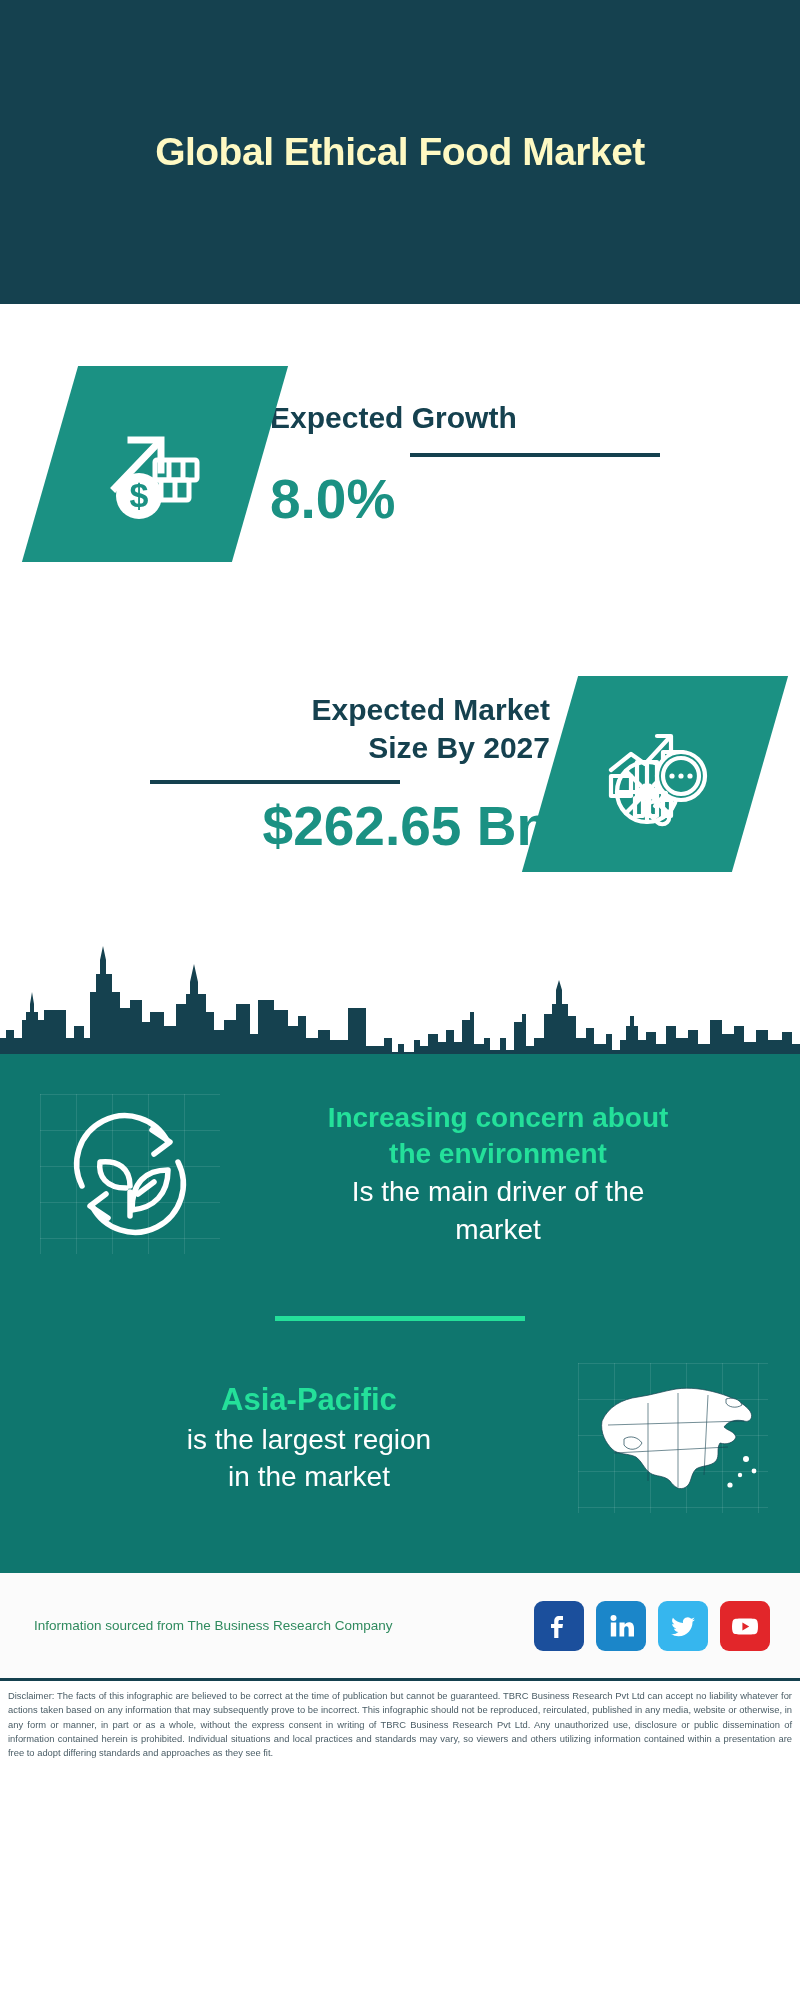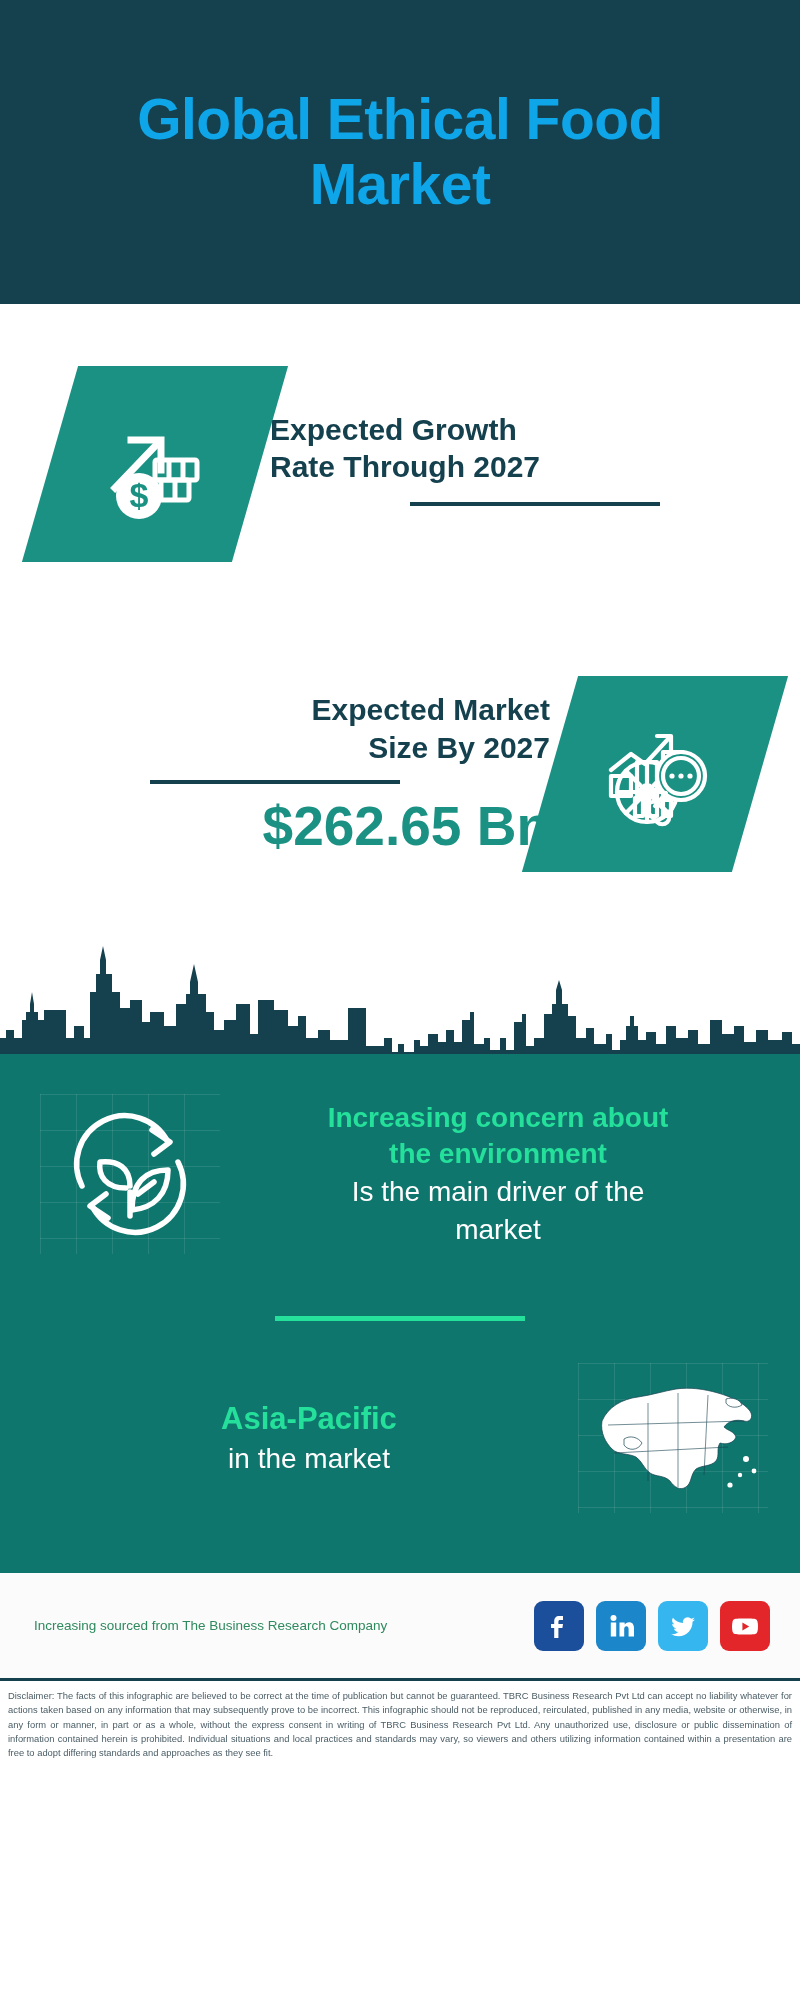--- a/index.html
+++ b/index.html
@@ -18,22 +18,22 @@
   .header {
     background:#15414f;
     height:304px;
     width:800px;
     display:flex;
     align-items:center;
     justify-content:center;
     padding:0 60px;
   }
   .header-title {
-    color:#0ea5e9;
-    font-size:57px;
+    color:#fef9c3;
+    font-size:39px;
     font-weight:bold;
     line-height:1.14;
     text-align:center;
     letter-spacing:-0.5px;
   }
 
   
   .stat1 {
     height:320px;
     display:flex;
@@ -178,22 +178,22 @@
             <line x1="66" y1="76" x2="66" y2="96"></line>
             <line x1="80" y1="76" x2="80" y2="96"></line>
           </g>
           <circle cx="44" cy="92" r="23" fill="#ffffff"></circle>
           <text x="44" y="103" font-family="'Liberation Sans', sans-serif" font-size="34" font-weight="bold" fill="#1b9183" text-anchor="middle">$</text>
         </svg>
       </div>
     </div>
     <div class="stat1-text">
       <div class="stat-label">Expected Growth</div>
-      <div class="stat-label">Rate Through 2027</div>
       <div class="rule-dark"></div>
+      <div class="stat-value">8.0%</div>
     </div>
   </div>
 
   <div class="stat2">
     <div class="stat2-text">
       <div class="stat-label">Expected Market</div>
       <div class="stat-label">Size By 2027</div>
       <div class="rule-dark2"></div>
       <div class="stat-value">$262.65 Bn</div>
     </div>
@@ -286,20 +286,21 @@
         <div class="white-line">Is the main driver of the</div>
         <div class="white-line">market</div>
       </div>
     </div>
 
     <div class="mint-rule"></div>
 
     <div class="region">
       <div class="region-text">
         <div class="hl-green" style="font-size:31px">Asia-Pacific</div>
+        <div class="white-line">is the largest region</div>
         <div class="white-line">in the market</div>
       </div>
       <div class="map-box">
         <div class="grid-bg"></div>
         <svg width="190" height="150" viewBox="0 0 190 150" style="position:relative">
           <g fill="#ffffff" stroke="#15414f" stroke-width="0.7">
             <path d="M24 58 C30 44 44 36 60 34 C74 32 86 28 98 26 C112 24 126 26 140 30
                      C154 34 166 40 172 48 C176 54 172 60 166 58 C158 56 150 58 146 64
                      C150 68 156 68 158 74 C156 80 148 82 142 80 C138 86 142 92 138 98
                      C132 104 124 102 118 106 C112 112 114 120 108 124
@@ -321,21 +322,21 @@
             <circle cx="162" cy="112" r="2.2"></circle>
             <circle cx="152" cy="122" r="2.6"></circle>
           </g>
         </svg>
       </div>
     </div>
   </div>
 
   <div class="footer">
     <div class="footer-text">
-      <div>Increasing sourced from The Business Research Company</div>
+      <div>Information sourced from The Business Research Company</div>
     </div>
     <div class="socials">
       <div class="sico" style="background:#1b4f9c">
         <svg width="30" height="30" viewBox="0 0 30 30">
             <path fill="#fff" d="M19 9h-3c-1.1 0-1.6.6-1.6 1.8V13H19l-.6 4h-4v10h-4.2V17H7v-4h3.2v-2.6C10.2 7 12 5 15.2 5H19z"></path>
           </svg>
       </div>
       <div class="sico" style="background:#1b86c9">
         <svg width="30" height="30" viewBox="0 0 30 30">
             <g fill="#fff">

